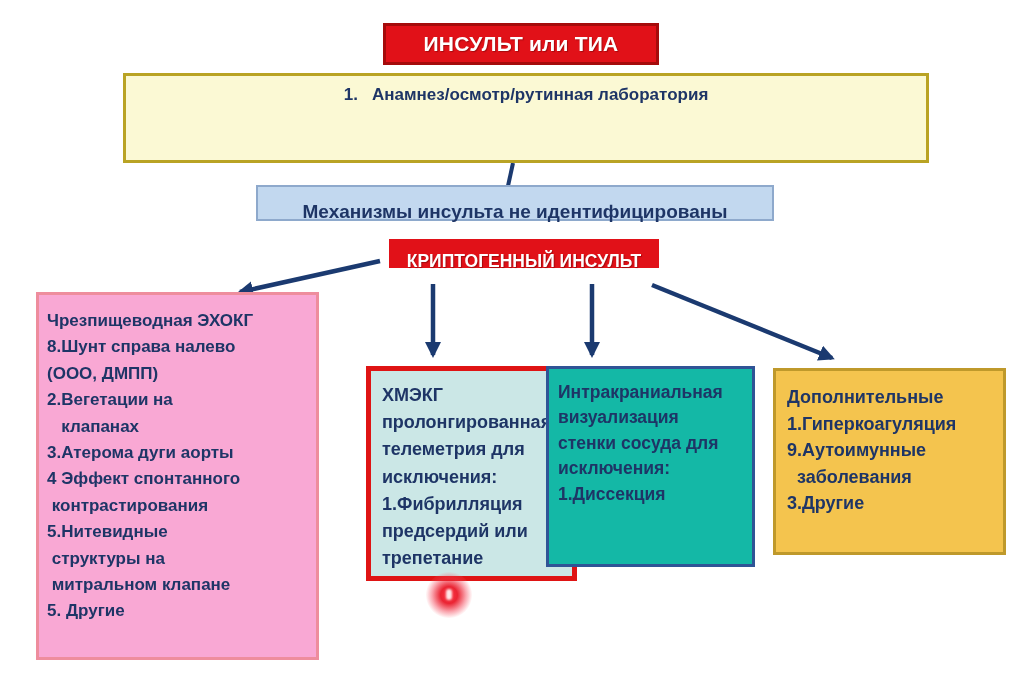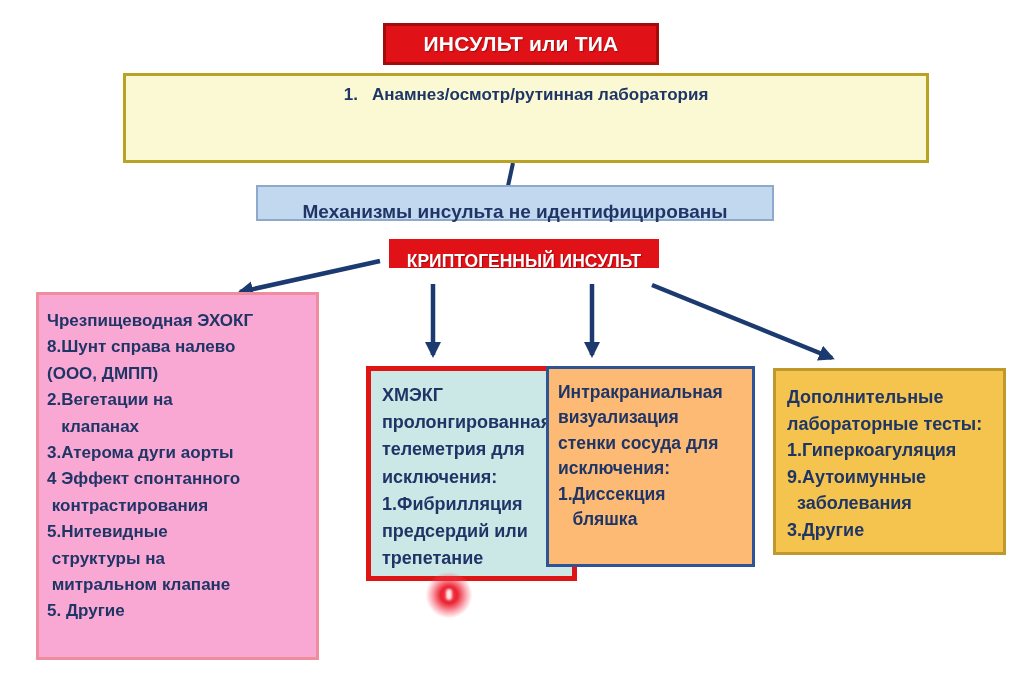--- a/index.html
+++ b/index.html
@@ -43,21 +43,21 @@
   }
   #tee-box .line{line-height:26.4px;}
   #holter-box{
     left:330px;top:366px;width:211px;height:215px;
     background:#cbe7e6;border:5px solid #df1414;
     font-size:18px;padding:11px 11px 0 11px;margin-left:36px;
   }
   #holter-box .line{line-height:27.2px;}
   #imaging-box{
     left:546px;top:366px;width:209px;height:201px;
-    background:#fdba74;border:3px solid #2f5496;
+    background:#14b8a6;border:3px solid #2f5496;
     font-size:17.5px;padding:11px 9px 8px 9px;
   }
   #imaging-box .line{line-height:25.4px;}
   #labs-box{
     left:773px;top:368px;width:233px;height:187px;
     background:#f4c44e;border:3px solid #bf992b;
     font-size:18px;padding:13px 0 0 11px;
   }
   #labs-box .line{line-height:26.5px;}
 
@@ -127,26 +127,24 @@
     <div class="line">предсердий или</div>
     <div class="line">трепетание</div>
   </div>
 
 <div class="box" id="imaging-box">
     <div class="line">Интракраниальная</div>
     <div class="line">визуализация</div>
     <div class="line">стенки сосуда для</div>
     <div class="line">исключения:</div>
     <div class="line">1.Диссекция</div>
-    <div class="line">   бляшка</div>
   </div>
 
 <div class="box" id="labs-box">
     <div class="line">Дополнительные</div>
-    <div class="line">лабораторные тесты:</div>
     <div class="line">1.Гиперкоагуляция</div>
     <div class="line">9.Аутоимунные</div>
     <div class="line">  заболевания</div>
     <div class="line">3.Другие</div>
   </div>
 
 <div id="laser-dot">
   <div class="core"></div>
 </div>
 

